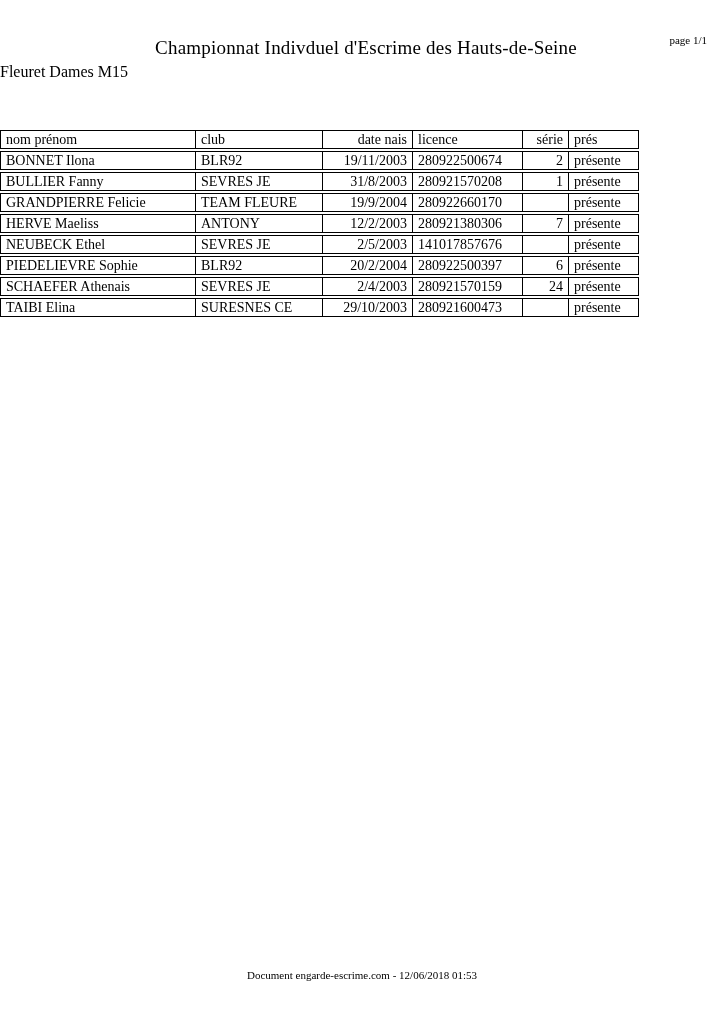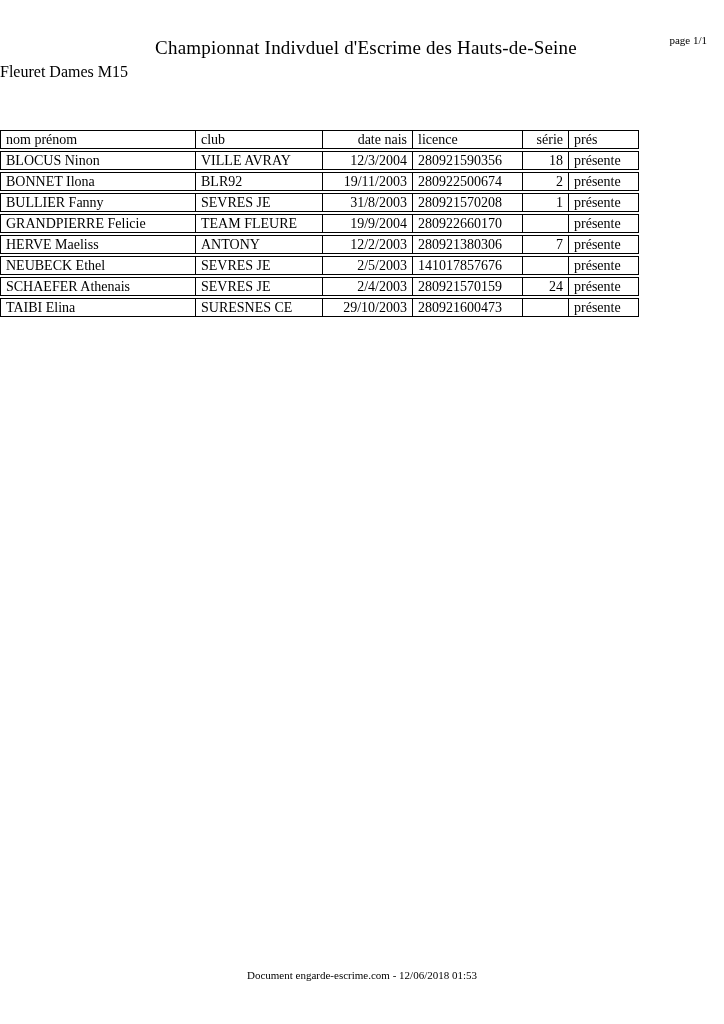--- a/index.html
+++ b/index.html
@@ -110,28 +110,20 @@
           <th>nom prénom</th>
           <th>club</th>
           <th>date nais</th>
           <th>licence</th>
           <th>série</th>
           <th>prés</th>
         </tr>
     </thead>
     <tbody id="table-body">
         <tr>
-          <td>BLOCUS Ninon</td>
-          <td>VILLE AVRAY</td>
-          <td>12/3/2004</td>
-          <td>280921590356</td>
-          <td>18</td>
-          <td>présente</td>
-        </tr>
-        <tr>
           <td>BONNET Ilona</td>
           <td>BLR92</td>
           <td>19/11/2003</td>
           <td>280922500674</td>
           <td>2</td>
           <td>présente</td>
         </tr>
         <tr>
           <td>BULLIER Fanny</td>
           <td>SEVRES JE</td>
@@ -158,20 +150,28 @@
         </tr>
         <tr>
           <td>NEUBECK Ethel</td>
           <td>SEVRES JE</td>
           <td>2/5/2003</td>
           <td>141017857676</td>
           <td></td>
           <td>présente</td>
         </tr>
         <tr>
+          <td>PIEDELIEVRE Sophie</td>
+          <td>BLR92</td>
+          <td>20/2/2004</td>
+          <td>280922500397</td>
+          <td>6</td>
+          <td>présente</td>
+        </tr>
+        <tr>
           <td>SCHAEFER Athenais</td>
           <td>SEVRES JE</td>
           <td>2/4/2003</td>
           <td>280921570159</td>
           <td>24</td>
           <td>présente</td>
         </tr>
         <tr>
           <td>TAIBI Elina</td>
           <td>SURESNES CE</td>

